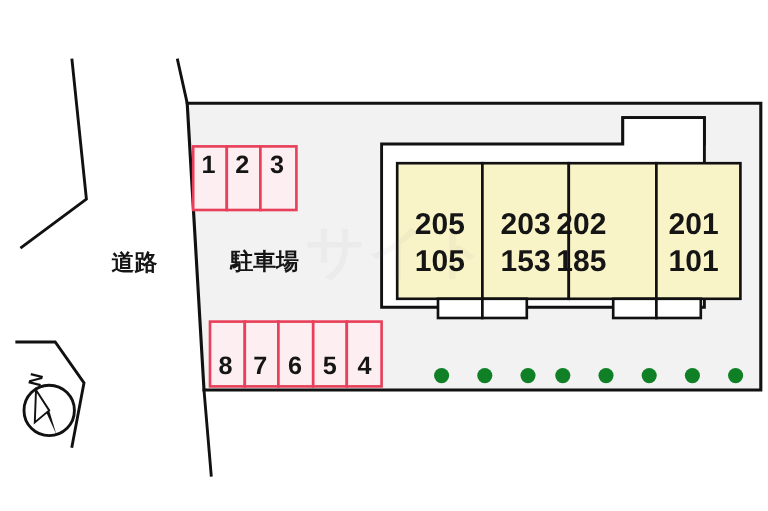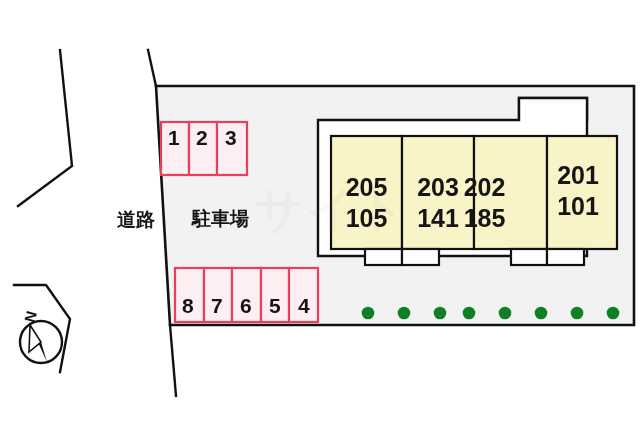--- a/index.html
+++ b/index.html
@@ -118,49 +118,49 @@
 
       <polygon points="30,325 47,362 41,342" fill="#111111"></polygon>
 
       <polygon points="30,325 41,342 29,352" fill="#ffffff" stroke="#111111" stroke-width="1.6"></polygon>
     </g>
 
   </svg>
 
   <div class="wm" style="left:255px;top:178px;">サイト</div>
 
-  <div class="lbl jp" style="left:93px;top:210px;margin-left:24px;">道路</div>
+  <div class="lbl jp" style="left:93px;top:210px;">道路</div>
 
   <div class="lbl jp" style="left:192px;top:209px;">駐車場</div>
 
   <div class="lbl stall-num" style="left:168px;top:127px;">1</div>
   <div class="lbl stall-num" style="left:196px;top:127px;">2</div>
   <div class="lbl stall-num" style="left:225px;top:127px;">3</div>
 
   <div class="lbl stall-num" style="left:182px;top:295px;">8</div>
   <div class="lbl stall-num" style="left:211px;top:295px;">7</div>
   <div class="lbl stall-num" style="left:240px;top:295px;">6</div>
   <div class="lbl stall-num" style="left:269px;top:295px;">5</div>
   <div class="lbl stall-num" style="left:298px;top:295px;">4</div>
 
   <div class="lbl unit-num" style="left:331px;top:172px;width:71px;">
     <div>205</div>
     <div>105</div>
   </div>
 
   <div class="lbl unit-num" style="left:402px;top:172px;width:72px;text-align:center;">
     <div>203</div>
-    <div>141</div>
+    <div>153</div>
   </div>
 
   <div class="lbl unit-num" style="left:448px;top:172px;width:73px;">
     <div>202</div>
     <div>185</div>
   </div>
 
-  <div class="lbl unit-num" style="left:547px;top:160px;width:62px;">
+  <div class="lbl unit-num" style="left:547px;top:172px;width:62px;">
     <div>201</div>
     <div>101</div>
   </div>
 
   <div class="lbl compass-n" style="left:25px;top:309px;">N</div>
 
 </div>
 
 </body></html>

